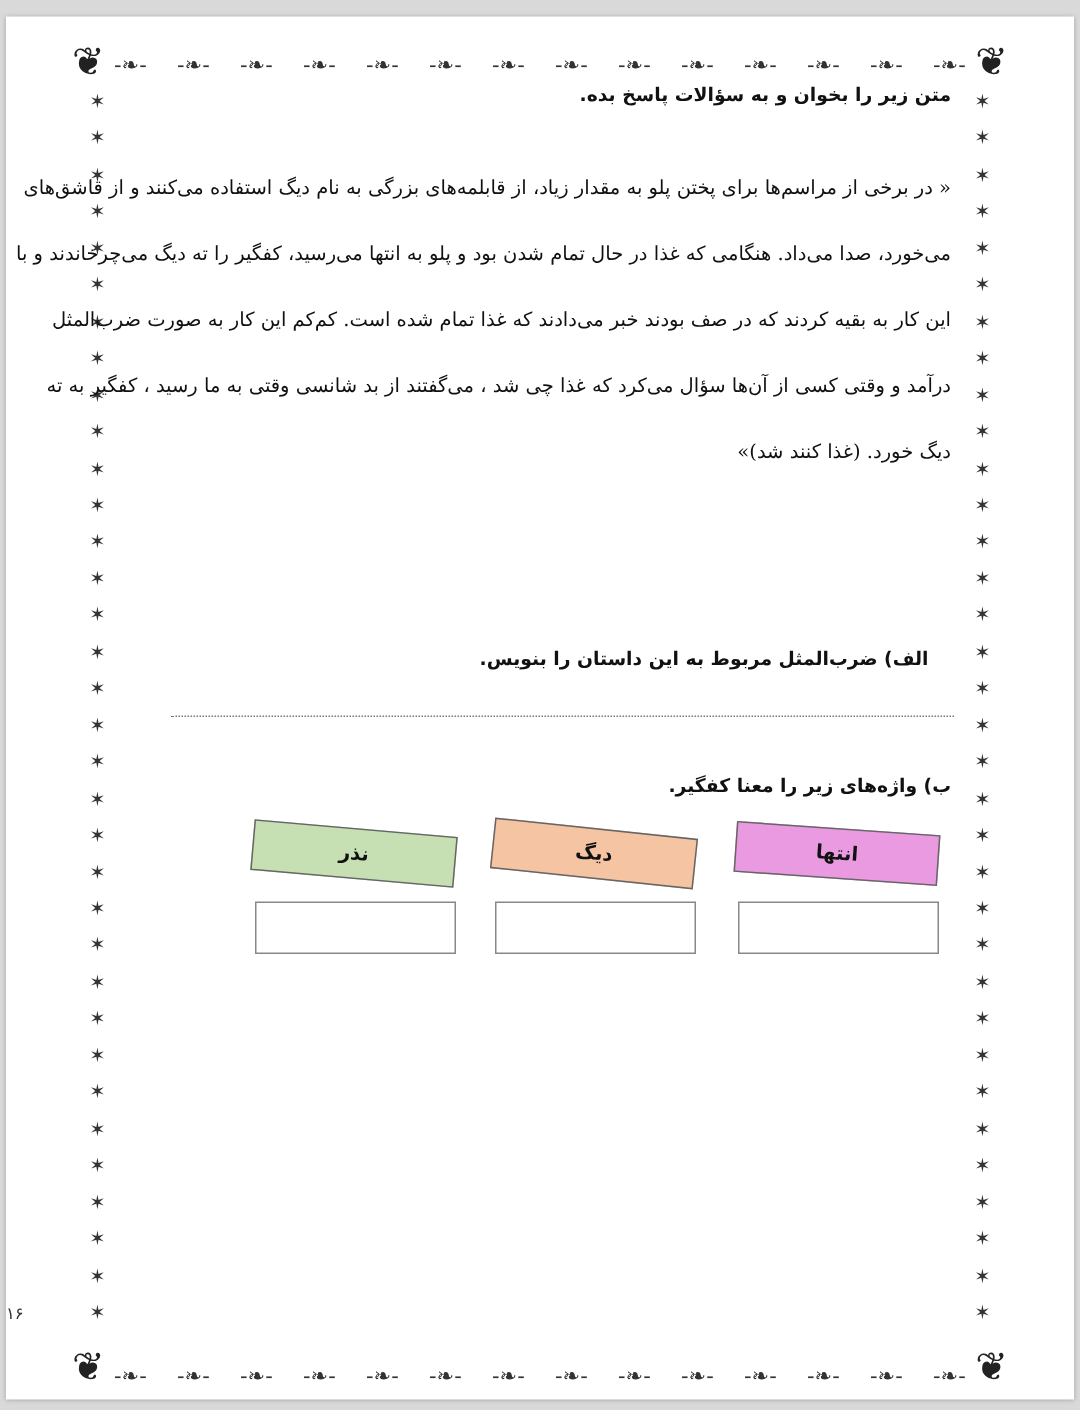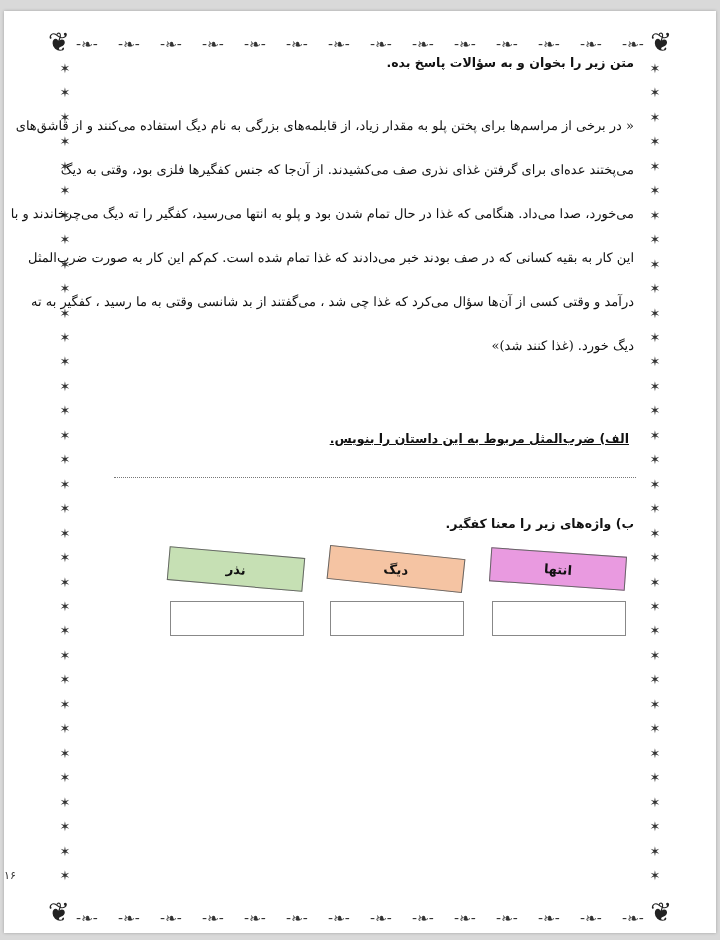--- a/index.html
+++ b/index.html
@@ -39,21 +39,21 @@
     }
     .passage {
       position: absolute; top: 100px; right: 0; left: 0;
       font-family: "DejaVu Serif", serif; font-size: 13px;
     }
     .passage-line {
       height: 44px; line-height: 30px; white-space: nowrap; text-align: justify; text-align-last: justify;
     }
     .passage-line.last { text-align-last: right; }
     .q-a {
-      position: absolute; top: 420px; right: 5px; font-size: 12.5px; font-weight: bold; text-decoration: underline;
+      position: absolute; top: 420px; right: 15px; font-size: 12.5px; font-weight: bold;
     }
     .answer-line {
       position: absolute; top: 466px; left: -2px; right: -2px; border-top: 1px dotted #777; height: 1px;
     }
     .q-b {
       position: absolute; top: 505px; right: 0; font-size: 12.5px; font-weight: bold;
     }
     .vocab { position: absolute; top: 535px; left: 0; right: 0; height: 100px; }
     .vocab-item { position: absolute; width: 136px; height: 90px; }
     .word-tag {
@@ -188,23 +188,22 @@
       <span class="orn-v"></span>
       <span class="orn-v"></span>
       <span class="orn-v"></span>
   </div>
 
   <div class="content">
     <div class="instruction">متن زیر را بخوان و به سؤالات پاسخ بده.</div>
 
     <div class="passage">
       <div class="passage-line">« در برخی از مراسم‌ها برای پختن پلو به مقدار زیاد، از قابلمه‌های بزرگی به نام دیگ استفاده می‌کنند و از قاشق‌های</div>
-      <div class="passage-line">می‌پختند عده‌ای برای گرفتن غذای نذری صف می‌کشیدند. از آن‌جا که جنس کفگیرها فلزی بود، وقتی به دیگ</div>
       <div class="passage-line">می‌خورد، صدا می‌داد. هنگامی که غذا در حال تمام شدن بود و پلو به انتها می‌رسید، کفگیر را ته دیگ می‌چرخاندند و با</div>
-      <div class="passage-line">این کار به بقیه کسانی که در صف بودند خبر می‌دادند که غذا تمام شده است. کم‌کم این کار به صورت ضرب‌المثل</div>
+      <div class="passage-line">این کار به بقیه کردند که در صف بودند خبر می‌دادند که غذا تمام شده است. کم‌کم این کار به صورت ضرب‌المثل</div>
       <div class="passage-line">درآمد و وقتی کسی از آن‌ها سؤال می‌کرد که غذا چی شد ، می‌گفتند از بد شانسی وقتی به ما رسید ، کفگیر به ته</div>
       <div class="passage-line last">دیگ خورد. (غذا کنند شد)»</div>
     </div>
 
     <div class="q-a">الف) ضرب‌المثل مربوط به این داستان را بنویس.</div>
     <div class="answer-line"></div>
 
     <div class="q-b">ب) واژه‌های زیر را معنا کفگیر.</div>
 
     <div class="vocab">

